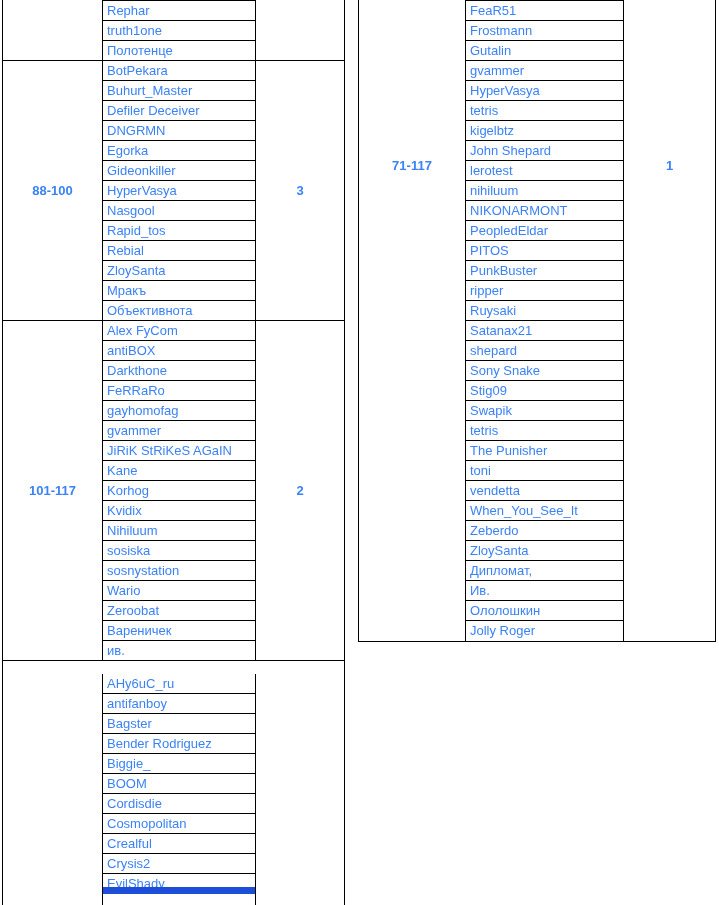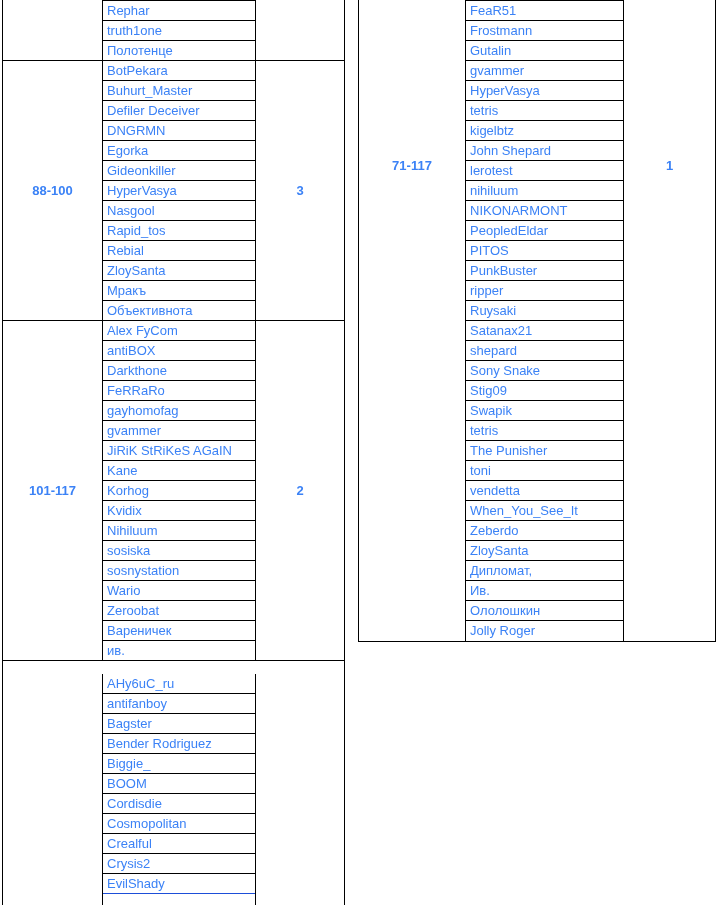--- a/index.html
+++ b/index.html
@@ -57,21 +57,21 @@
   .name-row {
     height:20px;
     line-height:19px;
     padding-left:4px;
     font-size:13px;
     border-bottom:1px solid #000;
     white-space:nowrap;
     overflow:hidden;
   }
   .cell.names .name-row:last-child { border-bottom:none; }
-  .cell.names.cut-bottom .name-row:last-child { border-bottom:1px solid #1d4ed8; }
+  .cell.names.cut-bottom .name-row:last-child { border-bottom:7px solid #1d4ed8; }
 
   
   .float-mid {
     position:absolute;
     top:156px; left:0; right:0;
     height:20px; line-height:20px;
     text-align:center;
   }
 </style>
 </head>

